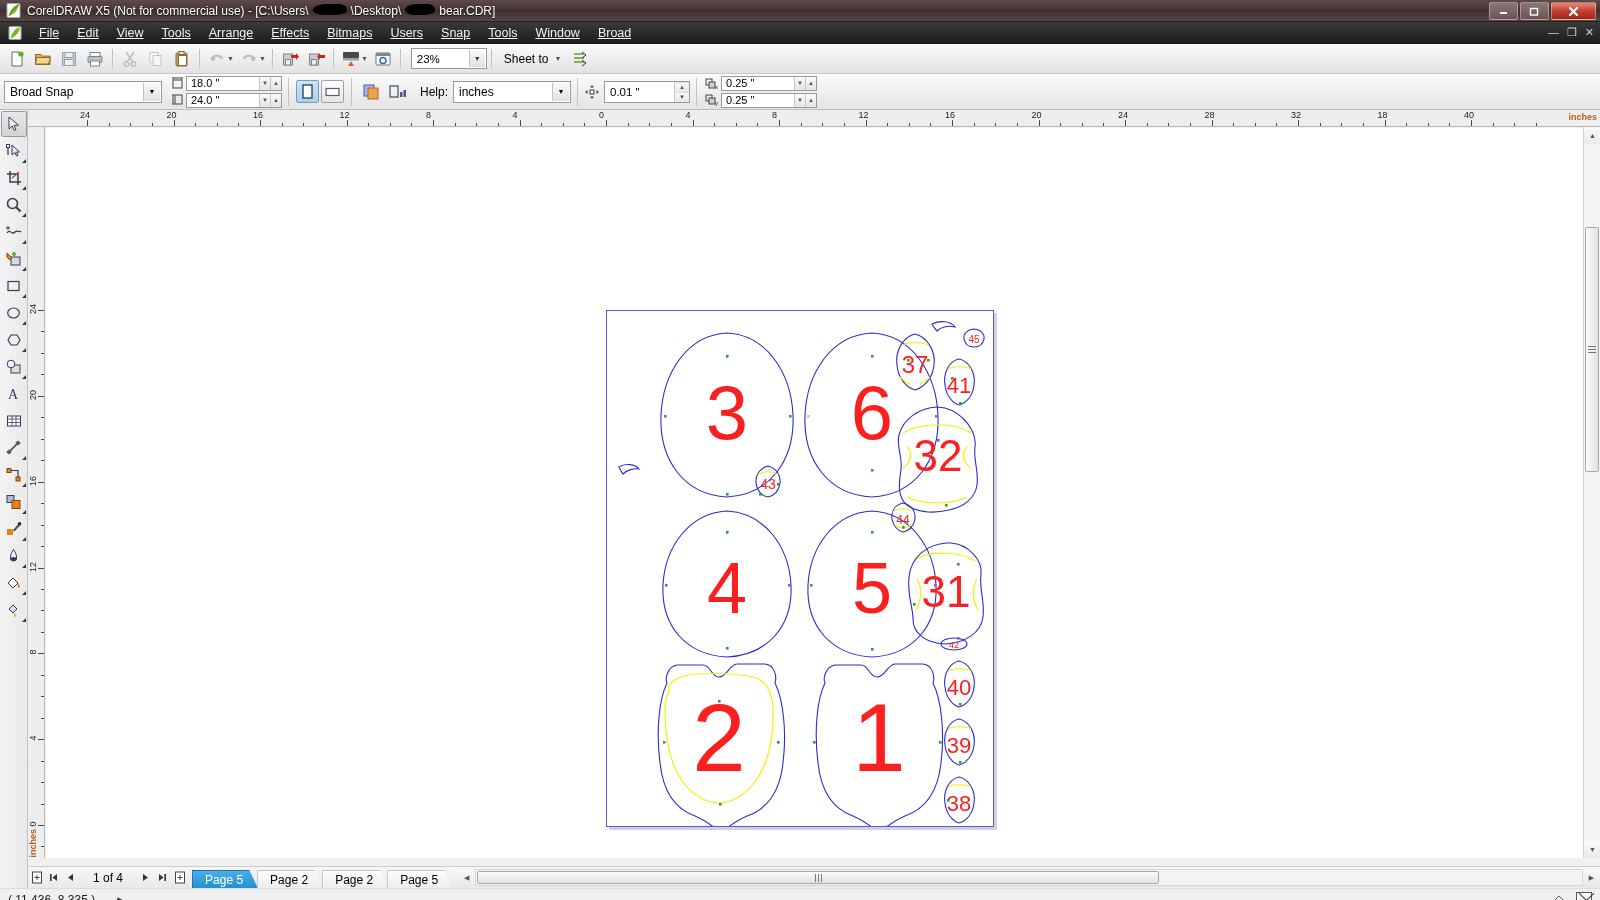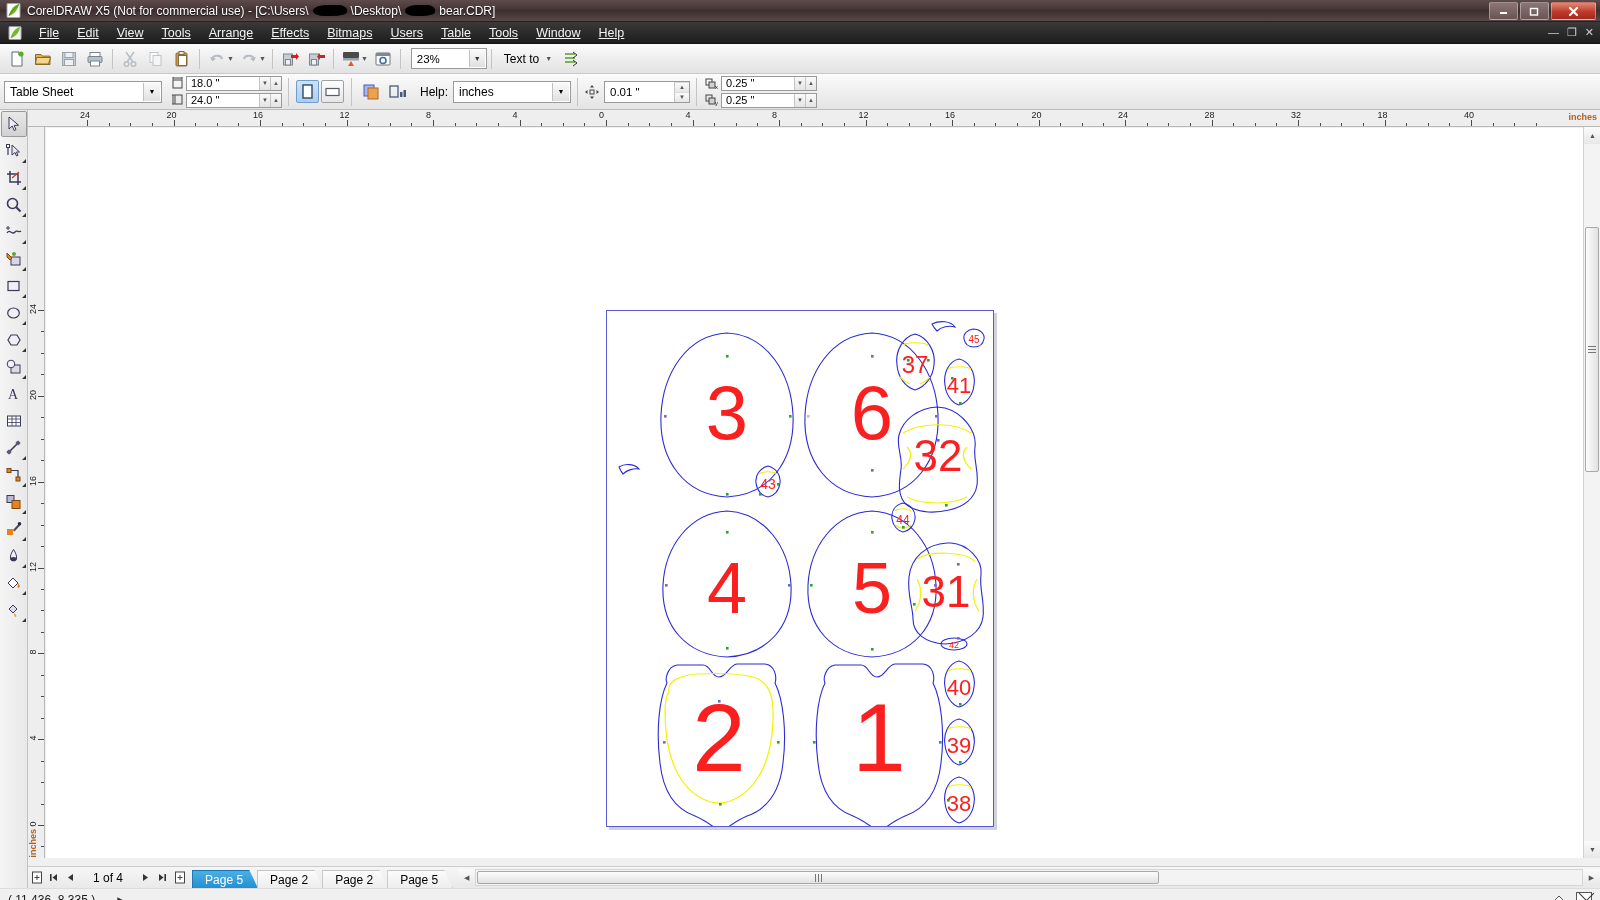--- a/index.html
+++ b/index.html
@@ -22,21 +22,21 @@
     border-bottom: 1px solid #2a1f1f;
   }
   #titlebar .tb-icon {
     width: 18px; height: 16px; margin: 0 4px 0 5px;
     display: flex; align-items: center; justify-content: center;
   }
   #titlebar .tb-text {
     color: #ffffff; font-size: 12px;
     text-shadow: 0 1px 1px rgba(0,0,0,.8);
     white-space: nowrap;
-    display: flex; align-items: center; gap: 3px;
+    display: flex; align-items: flex-start; gap: 3px;
   }
   .redact { display: inline-block; background: #000; height: 11px; vertical-align: middle;
             border-radius: 45% 30% 50% 40%/60% 50% 45% 55%; margin: 0 1px; }
   .win-btns { position: absolute; right: 4px; top: 2px; display: flex; gap: 2px; }
   .win-btn {
     width: 29px; height: 18px;
     display: flex; align-items: center; justify-content: center;
     font-size: 11px; color: #fff;
     border: 1px solid rgba(255,255,255,.35);
     border-radius: 2px;
@@ -351,24 +351,24 @@
     </svg>
   </div>
   <div class="menu-item"><u>File</u></div>
   <div class="menu-item"><u>Edit</u></div>
   <div class="menu-item"><u>View</u></div>
   <div class="menu-item"><u>Tools</u></div>
   <div class="menu-item"><u>Arrange</u></div>
   <div class="menu-item"><u>Effects</u></div>
   <div class="menu-item"><u>Bitmaps</u></div>
   <div class="menu-item"><u>Users</u></div>
-  <div class="menu-item"><u>Table</u></div>
+  <div class="menu-item"><u>Snap</u></div>
   <div class="menu-item"><u>Tools</u></div>
   <div class="menu-item"><u>Window</u></div>
-  <div class="menu-item"><u>Help</u></div>
+  <div class="menu-item"><u>Broad</u></div>
   <div class="mdi-btns">
     <div class="mdi-btn">—</div>
     <div class="mdi-btn">❐</div>
     <div class="mdi-btn">✕</div>
   </div>
 </div>
 
 <div id="toolbar">
   <div class="tb-btn">
     <svg width="18" height="18" viewBox="0 0 18 18">
@@ -464,35 +464,35 @@
       <circle cx="9" cy="10.5" r="3" fill="none" stroke="#3b6ea5" stroke-width="1.6"></circle>
     </svg>
   </div>
   <div class="tb-sep"></div>
   <div class="zoom-combo">
     <span>23%</span>
     <span class="drop">▼</span>
   </div>
   <div class="tb-sep"></div>
   <div class="snapto">
-    <span>Text to</span>
+    <span>Sheet to</span>
     <span class="tb-arrow" style="margin-left:6px">▼</span>
   </div>
   <div class="tb-btn">
     <svg width="18" height="18" viewBox="0 0 18 18">
       <path d="M3 4 h10 M3 8 h10 M3 12 h10" stroke="#5a9e2a" stroke-width="1.4"></path>
       <path d="M11 2 l4 3 -4 3" fill="none" stroke="#333" stroke-width="1"></path>
       <path d="M11 10 l4 3 -4 3" fill="none" stroke="#333" stroke-width="1"></path>
     </svg>
   </div>
 </div>
 
 <div id="propbar">
   <div class="paper-combo">
-    <span>Table Sheet</span>
+    <span>Broad Snap</span>
     <span class="drop">▼</span>
   </div>
 
   <div class="dim-group">
     <div class="dim-icons">
       <svg width="11" height="13" viewBox="0 0 11 13">
         <rect x="1" y="3" width="9" height="8" fill="none" stroke="#444"></rect>
         <path d="M1 1 h9 M1 0 v2.5 M10 0 v2.5" stroke="#444" stroke-width="1"></path>
       </svg>
       <svg width="11" height="13" viewBox="0 0 11 13">

